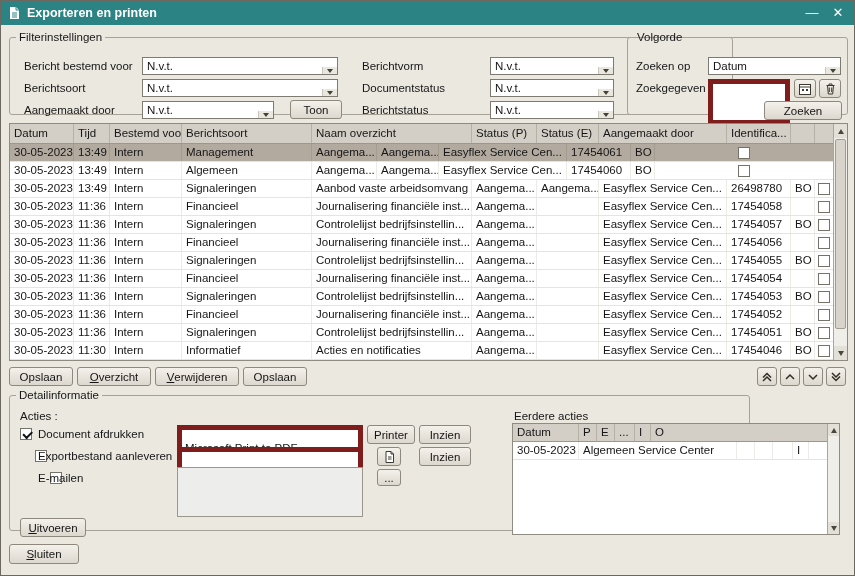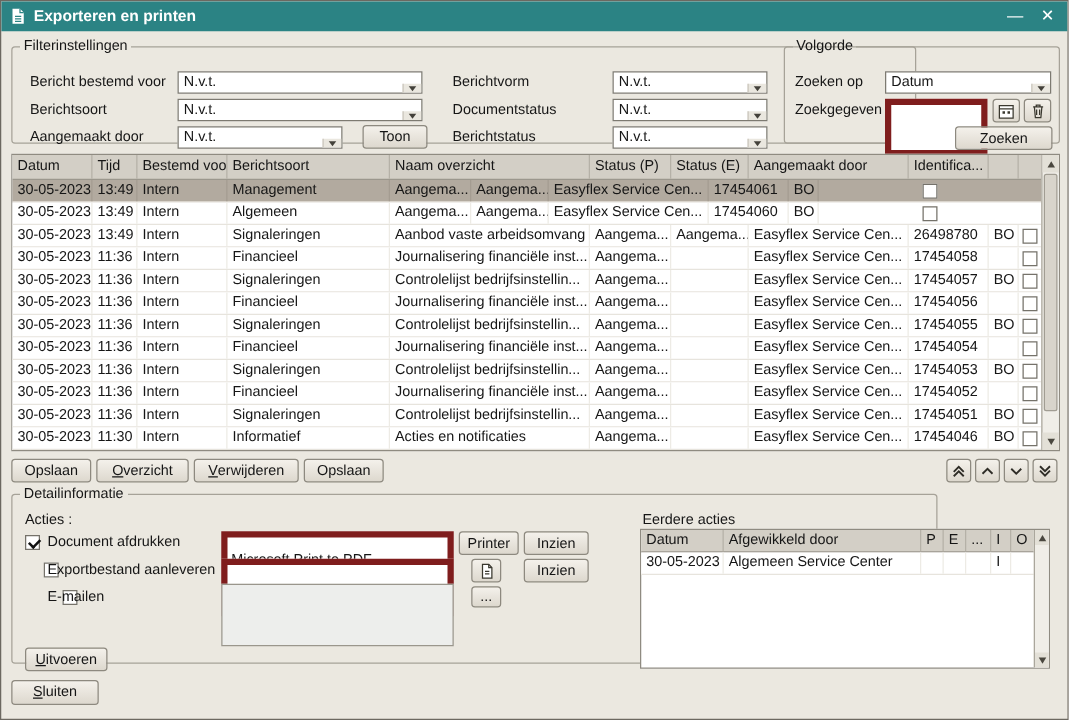--- a/index.html
+++ b/index.html
@@ -421,21 +421,20 @@
     <span class="flabel" style="left:28px;top:68px">E-mailen</span>
     <div class="emailbox" style="left:167px;top:66px;width:186px;height:50px"></div>
     <button class="btn" style="left:367px;top:68px;width:24px;height:17px">...</button>
 
     <button class="btn" style="left:10px;top:117px;width:66px"><u>U</u>itvoeren</button>
 
     <span class="flabel" style="left:504px;top:6px">Eerdere acties</span>
     <div class="etable" style="left:502px;top:22px;width:328px;height:112px">
       <div class="ehead">
         <div class="ehcell e-datum">Datum</div>
-        <div class="ehcell e-door">Afgewikkeld door</div>
         <div class="ehcell e-sm">P</div>
         <div class="ehcell e-sm">E</div>
         <div class="ehcell e-md">...</div>
         <div class="ehcell e-xs">I</div>
         <div class="ehcell e-xs e-last">O</div>
       </div>
       <div id="eerdere-body">
           <div class="erow">
             <div class="ecell e-datum">30-05-2023</div>
             <div class="ecell e-door">Algemeen Service Center</div>

